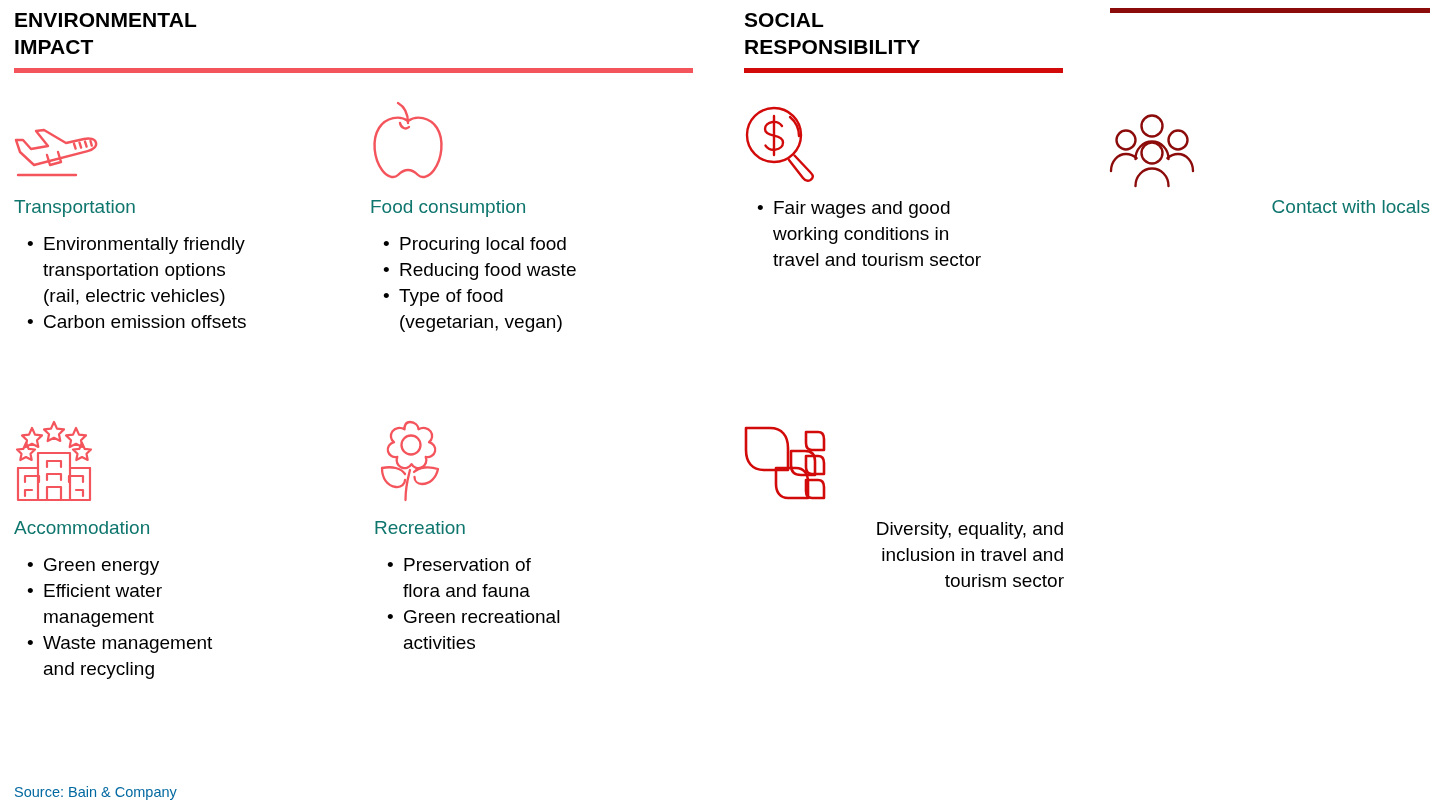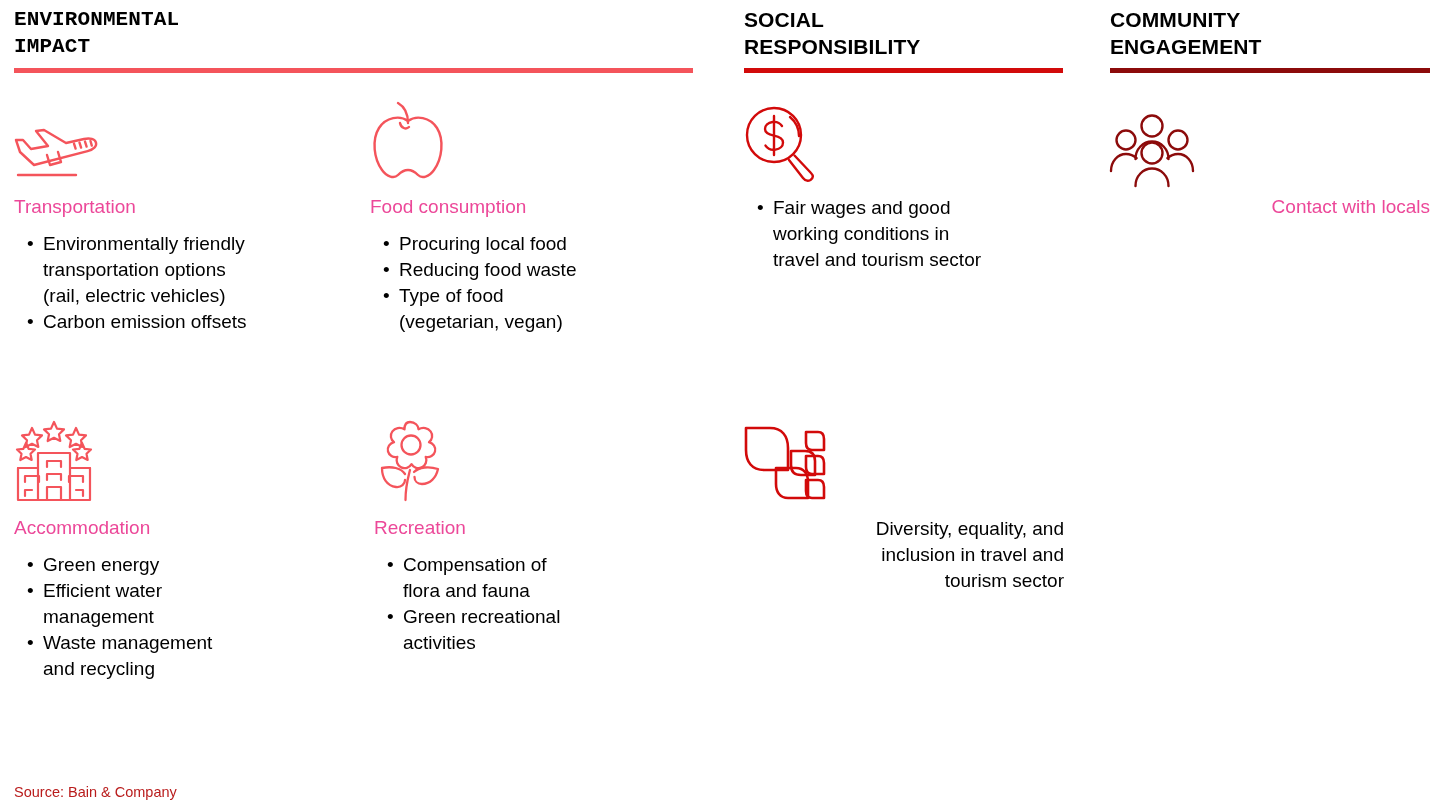--- a/index.html
+++ b/index.html
@@ -29,38 +29,38 @@
     color: #000000;
     margin: 0;
     padding-top: 6px;
   }
   .colgroup-rule {
     height: 5px;
     margin-top: 8px;
     width: 100%;
   }
 
-  .g1 { left: 14px; width: 679px; font-family: Liberation Mono, monospace; }
+  .g1 { left: 14px; width: 679px; }
   .g2 { left: 744px; width: 319px; }
   .g3 { left: 1110px; width: 320px; }
 
   
   .cell { position: absolute; }
 
   .icon-wrap {
     height: 76px;
     display: flex;
     align-items: flex-end;
     margin-bottom: 14px;
   }
 
   .cell-title {
     font-size: 19px;
     line-height: 24px;
-    color: #ec4899;
+    color: #0f766e;
     margin: 0 0 8px 0;
     font-weight: normal;
   }
 
   ul.bullets {
     list-style: none;
     margin: 12px;
     padding: 0;
   }
   ul.bullets li {
@@ -87,21 +87,21 @@
     text-align: right;
   }
 
   
   .source {
     position: absolute;
     left: 14px;
     bottom: 8px;
     font-size: 14.5px;
     line-height: 19px;
-    color: #b91c1c;
+    color: #0369a1;
   }
 
   svg { display: block; overflow: visible; }
 </style>
 </head>
 <body>
 
 <div class="canvas">
 
   <div class="colgroup g1">
@@ -110,22 +110,20 @@
     <div class="colgroup-rule" id="rule0" style="background: rgb(244, 84, 91);"></div>
   </div>
 
   <div class="colgroup g2">
     <div class="colgroup-title">SOCIAL
 RESPONSIBILITY</div>
     <div class="colgroup-rule" id="rule1" style="background: rgb(210, 10, 10);"></div>
   </div>
 
   <div class="colgroup g3">
-    <div class="colgroup-title">COMMUNITY
-ENGAGEMENT</div>
     <div class="colgroup-rule" id="rule2" style="background: rgb(140, 11, 11);"></div>
   </div>
 
   <div class="cell" style="left:14px; top:105px; width:330px;">
     <div class="icon-wrap">
       <svg width="86" height="56" viewBox="0 0 86 56" fill="none" stroke="#F4545B" stroke-width="2.4" stroke-linecap="round" stroke-linejoin="round">
         <path d="M6 27 L2 15 L9 15 L17 24 L34 21 L22 6 L30 5 L52 18 L70 14 C76 12.6 81 14 82 17.6 C83 21.2 79.6 24.6 73.6 26.2 L20 40 Z"></path>
         <path d="M33 30 L36 40 L47 37 L44 27"></path>
         <path d="M60 18.6 L61.6 23.6 M65.5 17.6 L67.1 22.6 M71 16.6 L72.6 21.6 M76.5 16 L77.8 20.6"></path>
         <path d="M4 50 H62"></path>
@@ -225,21 +223,21 @@
       <svg width="72" height="82" viewBox="0 0 72 82" fill="none" stroke="#F4545B" stroke-width="2.3" stroke-linecap="round" stroke-linejoin="round">
         <path d="M36 2 C41 2 44.5 5.6 44.5 9.3 C49 6.6 54 8 56.6 11.4 C59.2 14.8 58.4 19.6 55 22.2 C59.4 23.4 62 27.3 61 31.4 C60 35.4 55.9 37.8 51.7 36.9 C53.4 41 51.6 45.6 47.8 47.4 C44 49.2 39.6 47.8 37.5 44.2 C35.4 47.8 31 49.2 27.2 47.4 C23.4 45.6 21.6 41 23.3 36.9 C19.1 37.8 15 35.4 14 31.4 C13 27.3 15.6 23.4 20 22.2 C16.6 19.6 15.8 14.8 18.4 11.4 C21 8 26 6.6 30.5 9.3 C30.5 5.6 31 2 36 2 Z"></path>
         <circle cx="37" cy="25" r="9.5"></circle>
         <path d="M36 50 C34 58 31.5 66 31.5 80"></path>
         <path d="M31 54 C27 48 18 46 8 48 C8 58 13 66 22 67 C27.5 67.6 31 64 31 60"></path>
         <path d="M40 52 C45 47 55 46 64 49 C62 58 56 64 48 64 C43.5 64 40.5 61 40.5 57"></path>
       </svg>
     </div>
     <div class="cell-title">Recreation</div>
     <ul class="bullets">
-      <li>Compensation of
+      <li>Preservation of
 flora and fauna</li>
       <li>Green recreational
 activities</li>
     </ul>
   </div>
 
   <div class="cell" style="left:744px; top:418px; width:320px;">
     <div class="icon-wrap" style="height:84px;">
       <svg width="84" height="78" viewBox="0 0 84 78" fill="none" stroke="#D20A0A" stroke-width="2.6" stroke-linecap="round" stroke-linejoin="round">
         <path d="M2 4 H26 C38 4 44 12 44 24 V46 H20 C8 46 2 38 2 26 Z"></path>

